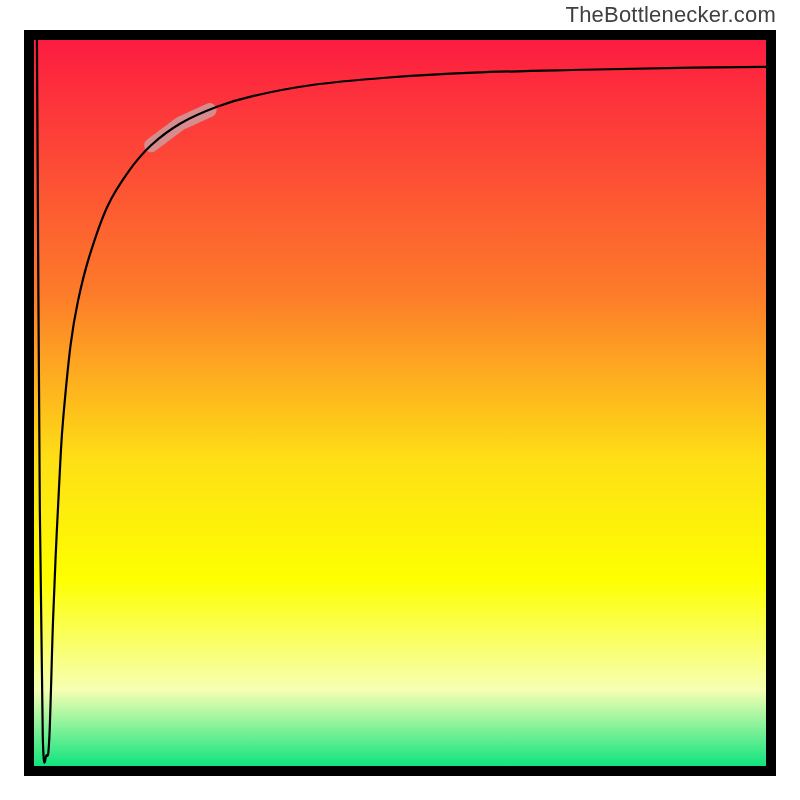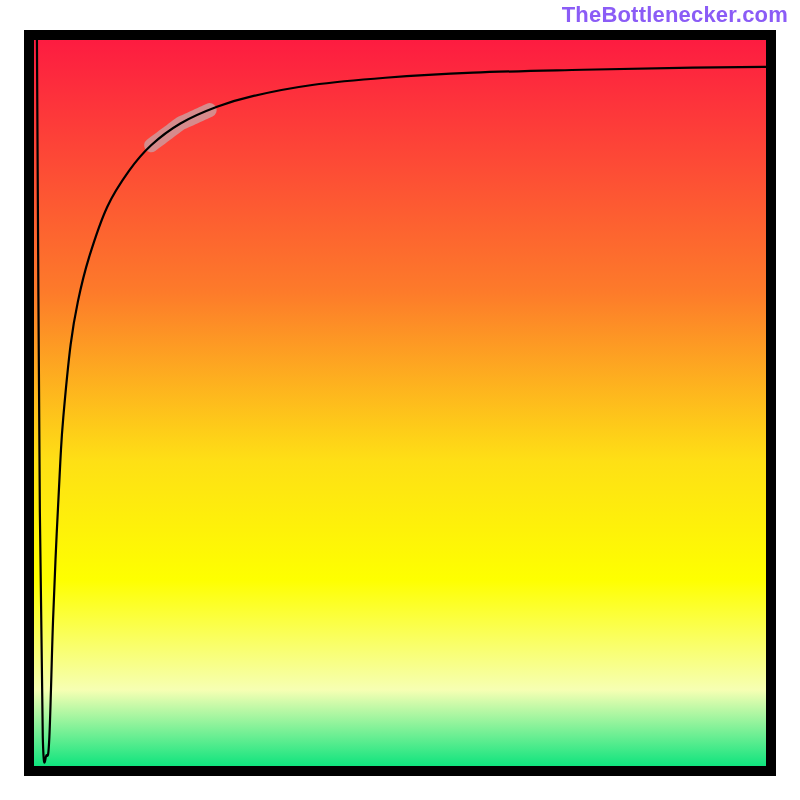--- a/index.html
+++ b/index.html
@@ -12,24 +12,24 @@
     overflow: hidden;
   }
   .wrap {
     position: relative;
     width: 800px;
     height: 800px;
   }
   .attribution {
     position: absolute;
     top: 2px;
-    right: 12px;
+    right: 24px;
     font-size: 22px;
-    font-weight: 700;
-    color: #8b5cf6;
+    font-weight: 400;
+    color: #404040;
     letter-spacing: 0.2px;
   }
   .chartbox {
     position: absolute;
     left: 24px;
     top: 30px;
     width: 752px;
     height: 746px;
     box-sizing: border-box;
   }

